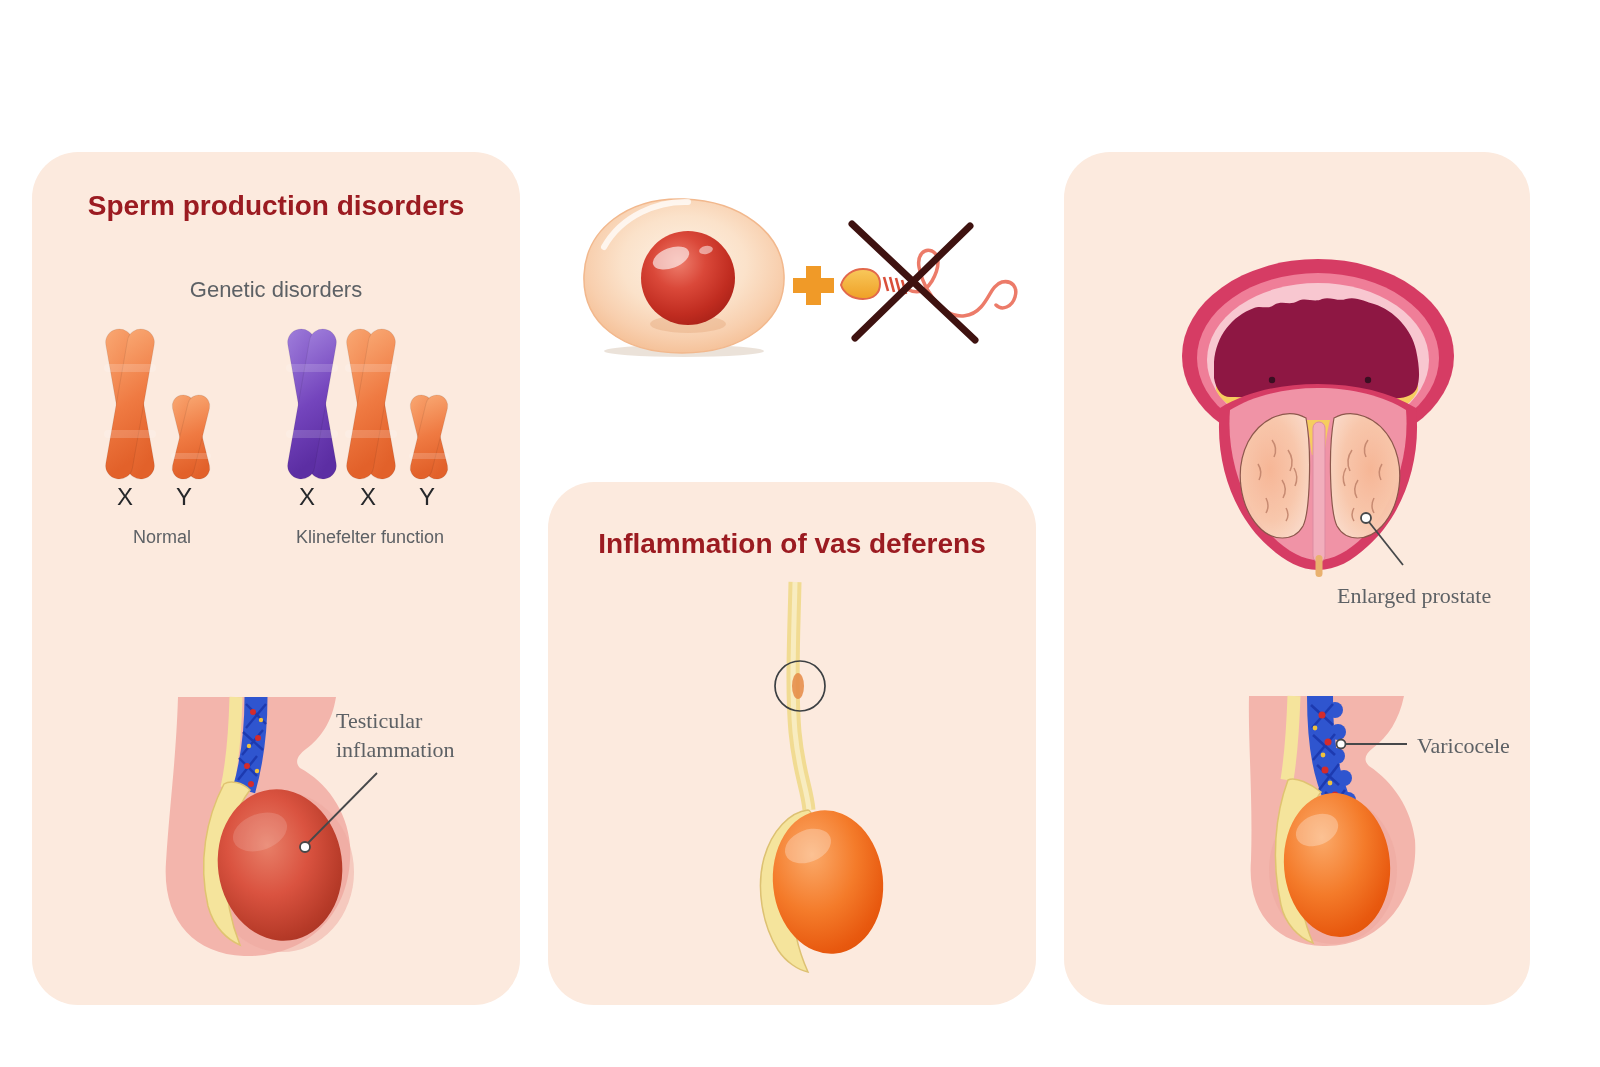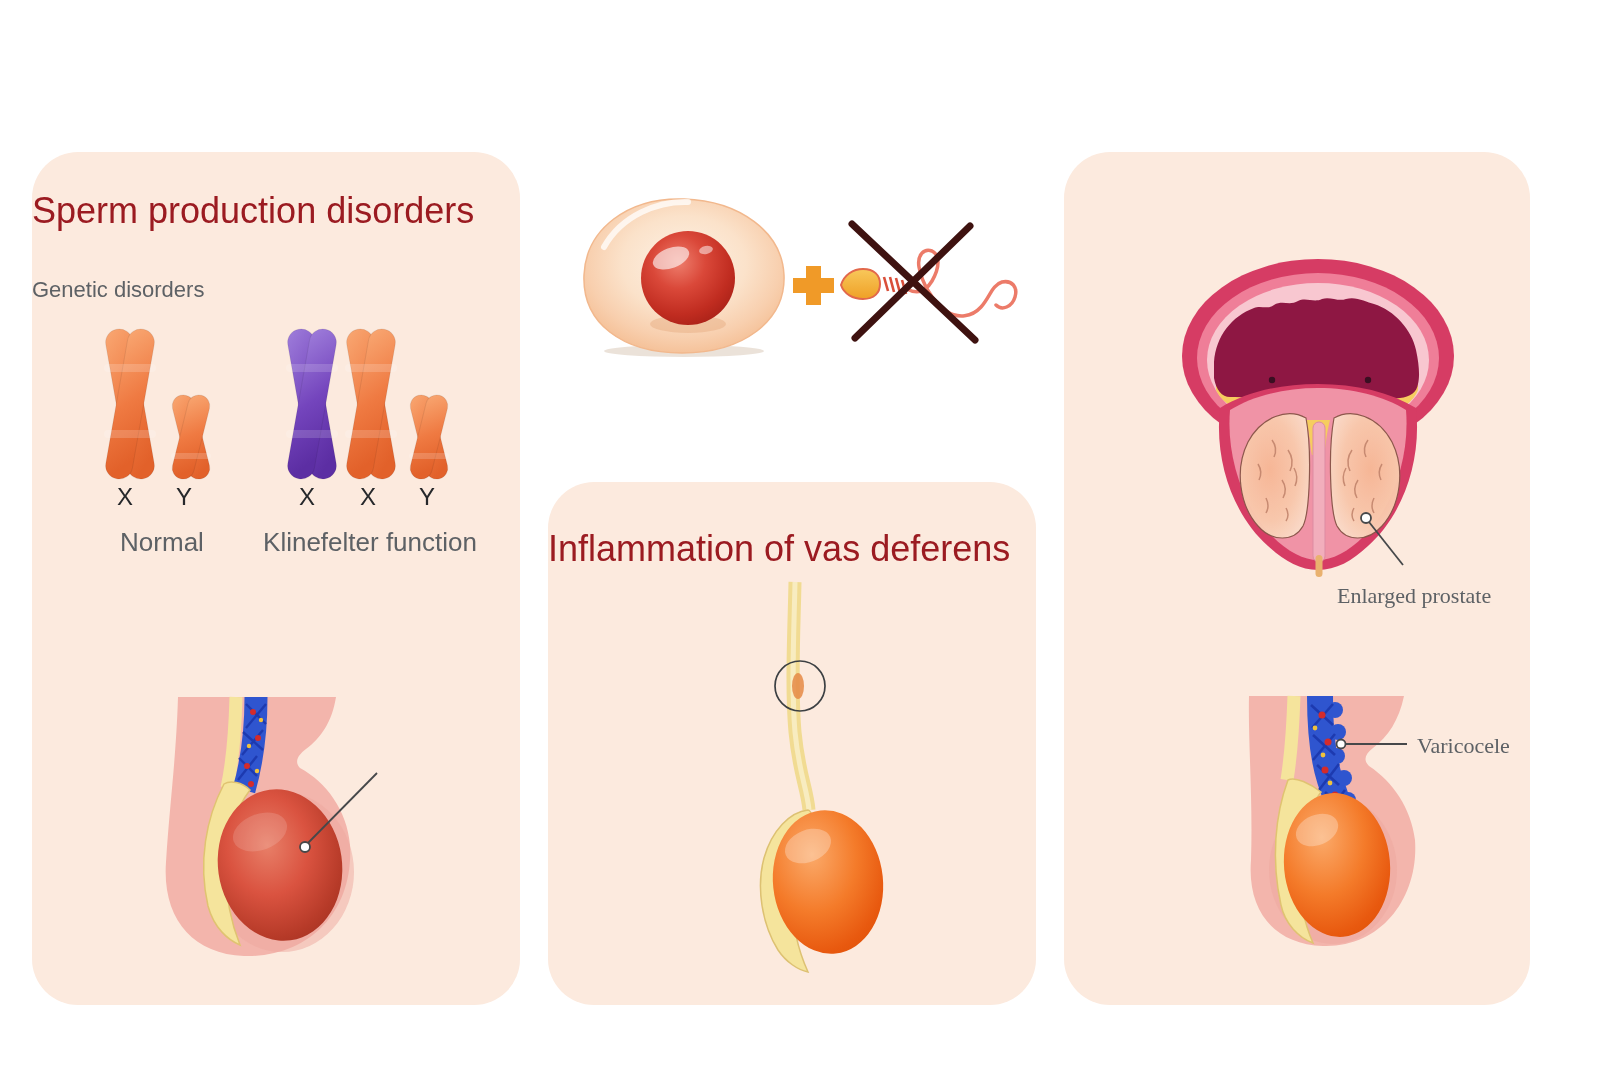--- a/index.html
+++ b/index.html
@@ -5,27 +5,27 @@
   :root{
     --panel-bg:#fceade; --heading:#9b1b21; --label:#5d6165; --letter:#26282b;
   }
   html,body{margin:0;padding:0;background:#fff;}
   .stage{position:relative;width:1600px;height:1067px;background:#ffffff;
          font-family:"Liberation Sans",sans-serif;overflow:hidden;}
   .abs{position:absolute;}
   .panel{position:absolute;background:var(--panel-bg);border-radius:46px;}
   .main-title{position:absolute;left:0;width:1600px;top:56px;text-align:center;
 ppp    font-size:56px;font-weight:700;letter-spacing:-1px;color:#141414;}
-  .panel-title{position:absolute;text-align:left;font-size:36px;font-weight:400;
+  .panel-title{position:absolute;text-align:center;font-size:28px;font-weight:700;
     color:var(--heading);}
-  .subtitle{position:absolute;font-size:22px;color:var(--label);}
+  .subtitle{position:absolute;text-align:center;font-size:22px;color:var(--label);}
   .note{position:absolute;font-size:22px;line-height:29px;color:var(--label);
     white-space:pre-line;font-family:Liberation Serif, serif;}
   .kletter{position:absolute;width:30px;text-align:center;font-size:24px;color:var(--letter);}
-  .kcaption{position:absolute;text-align:center;font-size:26px;color:var(--label);}
+  .kcaption{position:absolute;text-align:center;font-size:18px;color:var(--label);}
   svg{display:block;}
 </style>
 </head>
 <body>
 
 <div class="stage">
 
 
   <div class="panel" style="left:32px;top:152px;width:488px;height:853px"></div>
   <div class="panel" style="left:548px;top:482px;width:488px;height:523px"></div>
@@ -144,20 +144,22 @@
         <circle cx="109" cy="96" r="2.2"></circle>
         <circle cx="117" cy="121" r="2.2"></circle>
     </g>
     <path d="M84,134 C66,168 58,212 68,256 C74,278 88,290 100,295
              C90,270 86,248 86,222 C86,188 96,158 110,140 C102,132 90,130 84,134 Z" fill="#f5e49c" stroke="#e0c371" stroke-width="1.5"></path>
     <ellipse cx="140" cy="215" rx="62" ry="76" transform="rotate(-8 140 215)" fill="url(#tg1)"></ellipse>
     <ellipse cx="120" cy="182" rx="28" ry="18" transform="rotate(-20 120 182)" fill="#ffffff" opacity="0.14"></ellipse>
     <line x1="237" y1="123" x2="168" y2="193" stroke="#46484a" stroke-width="1.8"></line>
     <circle cx="165" cy="197" r="5" fill="#ffffff" stroke="#46484a" stroke-width="1.8"></circle>
   </svg>
+  <div class="note" style="left:336px;top:706px;width:150px">Testicular
+inflammation</div>
 
   <svg class="abs" style="left:560px;top:185px" width="480" height="175" viewBox="0 0 480 175">
     <defs>
       <radialGradient id="eg" cx="0.5" cy="0.42" r="0.62">
         <stop offset="0" stop-color="#fdf2e6"></stop>
           <stop offset="0.5" stop-color="#fbe2ca"></stop>
         <stop offset="0.78" stop-color="#f8cfae"></stop>
           <stop offset="1" stop-color="#f4bd92"></stop>
       </radialGradient>
       <radialGradient id="ng" cx="0.4" cy="0.33" r="0.75">

